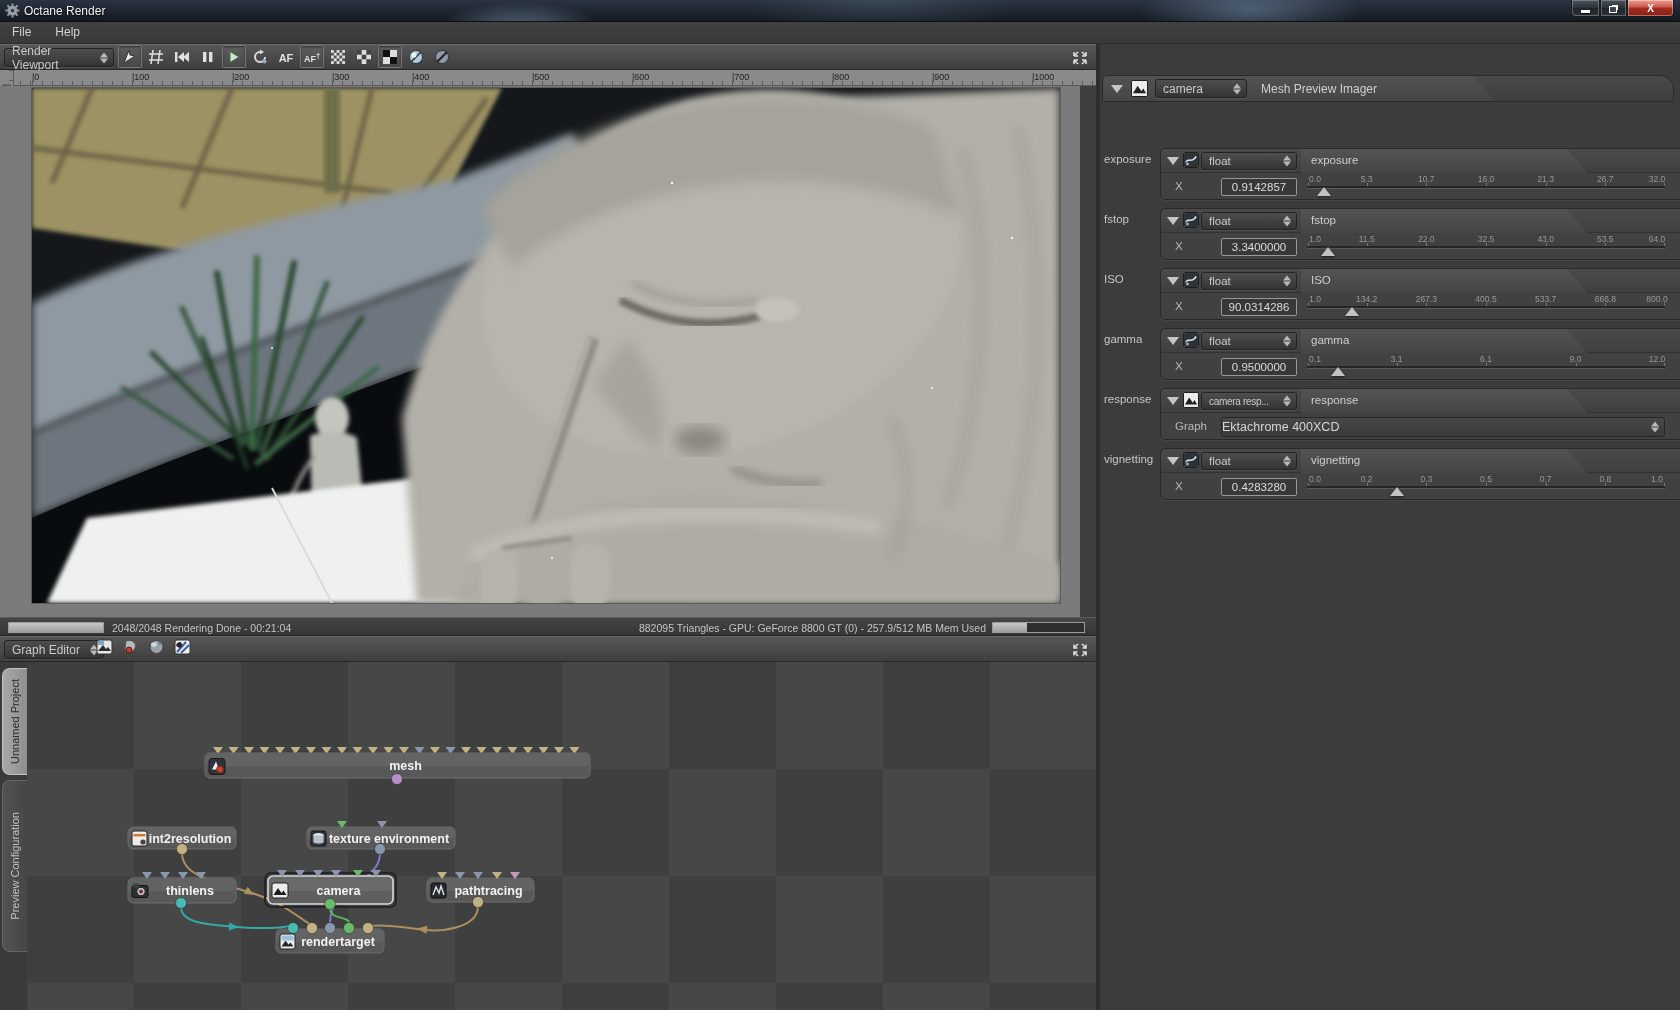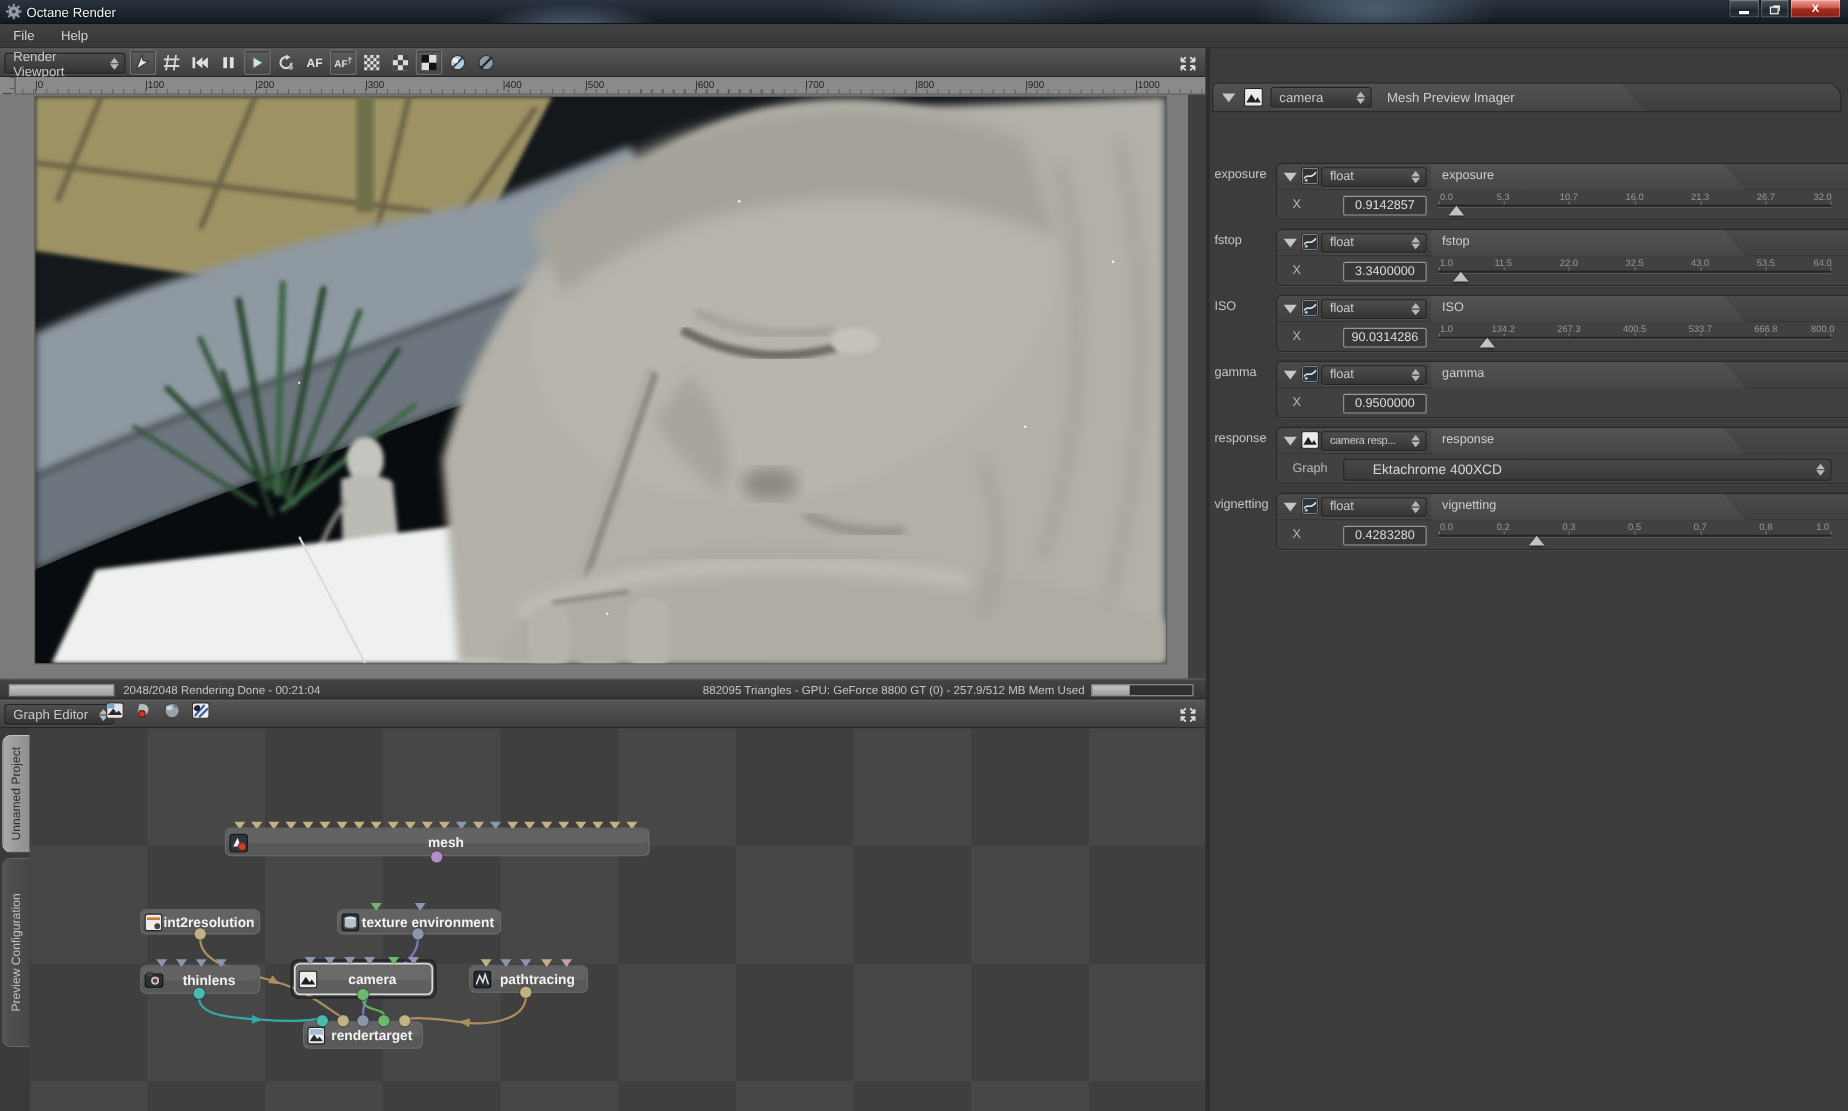--- a/index.html
+++ b/index.html
@@ -131,21 +131,21 @@
   .slider { position:absolute; left:146px; top:24px; width:358px; height:28px; }
   .slider .track { position:absolute; left:0; right:0; top:13px; height:2px; background:#262626;
     box-shadow:0 1px 0 #5a5a5a; }
   .slider .tick-label { position:absolute; top:1px; font-size:8.5px; color:#989898; transform:translateX(-50%); }
   .slider .tick-mark { position:absolute; top:10px; width:1px; height:3px; background:#777; }
   .slider .thumb { position:absolute; top:14px; width:0; height:0; border-left:7px solid transparent;
     border-right:7px solid transparent; border-bottom:9px solid #c2c2c2;
     filter:drop-shadow(0 1px 1px rgba(0,0,0,.6)); }
   .preset-box { position:absolute; left:60px; top:28px; width:444px; height:20px;
     background:linear-gradient(#484848,#3a3a3a); border:1px solid #262626; border-radius:3px;
-    color:#d6d6d6; font-size:12.5px; padding:2px 0 0 26px; }
+    color:#d6d6d6; font-size:12.5px; padding:2px 0 0 0; }
   .layer-ico { position:relative; width:15px; height:12px; }
   .layer-ico i { position:absolute; display:block; border:1px solid #ddd; background:#555; }
 
   .ni-title-text { position:absolute; font-size:12px; color:#d0d0d0; }
 </style>
 </head>
 <body>
 
 <div id="titlebar">
   <svg id="app-icon" viewBox="0 0 16 16">
@@ -313,21 +313,21 @@
         </svg>
       </span>
     </div>
   </div>
 
 <div id="ruler-h">
     <span class="rlabel" style="left: 18px;">|0</span>
     <span class="rlabel" style="left: 118px;">|100</span>
     <span class="rlabel" style="left: 218px;">|200</span>
     <span class="rlabel" style="left: 318px;">|300</span>
-    <span class="rlabel" style="left: 443px;">|400</span>
+    <span class="rlabel" style="left: 398px;">|400</span>
     <span class="rlabel" style="left: 518px;">|500</span>
     <span class="rlabel" style="left: 618px;">|600</span>
     <span class="rlabel" style="left: 718px;">|700</span>
     <span class="rlabel" style="left: 818px;">|800</span>
     <span class="rlabel" style="left: 918px;">|900</span>
     <span class="rlabel" style="left: 1018px;">|1000</span>
   </div>
 <div id="ruler-v">
     <span class="rvlabel" style="top: 14px;">0|</span>
     <span class="rvlabel" style="top: 119px;">100|</span>
@@ -769,20 +769,34 @@
               <circle cx="4" cy="12.5" r="2" fill="#b8c4d0" stroke="#333"></circle>
             </svg></div>
           <div class="dropdown dd">
             <span>float</span>
             <span class="spin"></span>
           </div>
         </div>
         <span class="gname">gamma</span>
         <span class="comp">X</span>
         <div class="vbox">0.9500000</div>
+        <div class="slider">
+          <div class="track"></div>
+          <span class="tick-label" style="left: 8px;">0.1</span>
+          <span class="tick-mark" style="left: 0.5px;"></span>
+          <span class="tick-label" style="left: 89.5px;">3.1</span>
+          <span class="tick-mark" style="left: 89.5px;"></span>
+          <span class="tick-label" style="left: 179px;">6.1</span>
+          <span class="tick-mark" style="left: 179px;"></span>
+          <span class="tick-label" style="left: 268.5px;">9.0</span>
+          <span class="tick-mark" style="left: 268.5px;"></span>
+          <span class="tick-label" style="left: 350px;">12.0</span>
+          <span class="tick-mark" style="left: 357px;"></span>
+          <span class="thumb" style="left: 24.08px;"></span>
+        </div>
       </div>
       <div class="ni-gutter" style="top: 349px;">response</div>
       <div class="ni-group" style="top: 344px;">
         <div class="ghead">
           <div class="gtab"></div>
           <span class="tri" style="left: 6px; top: 8px;"></span>
           <div class="mini-ico" style="left: 22px; top: 3px; width: 16px; height: 16px;"><svg viewBox="0 0 16 16">
               <rect width="16" height="16" fill="#ececec"></rect>
               <path d="M1,13 L6,5 L10,11 L12,8 L15,13 Z" fill="#222"></path>
             </svg></div>

